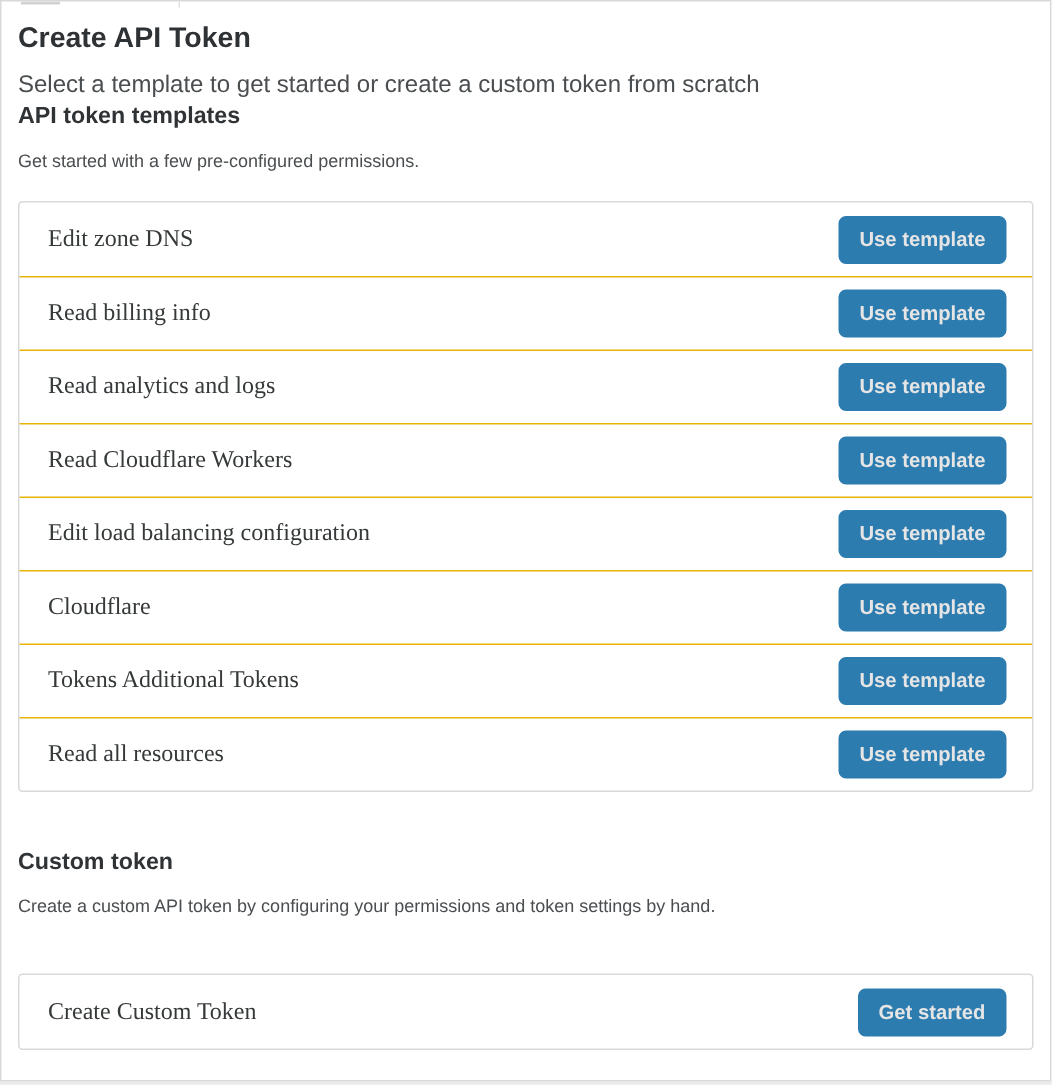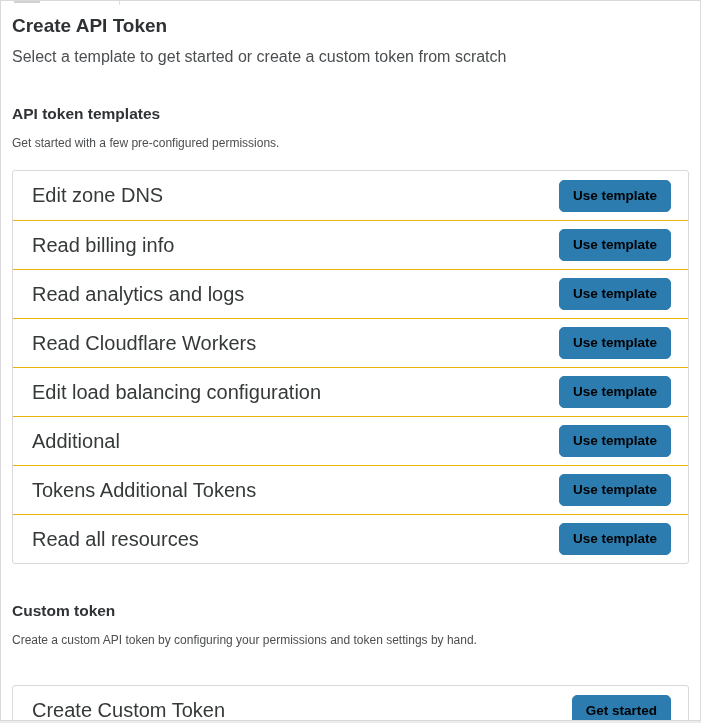--- a/index.html
+++ b/index.html
@@ -37,21 +37,20 @@
     font-weight: 700;
     color: #2f3235;
   }
   .page-subtitle {
     margin-top: 8px;
     font-size: 16px;
     line-height: 22px;
     color: #4b4e50;
   }
   .section-heading {
-    margin-top: 36px;
     font-size: 15.5px;
     line-height: 20px;
     font-weight: 700;
     color: #303336;
   }
   .section-desc {
     margin-top: 8px;
     font-size: 12px;
     line-height: 22px;
     color: #4b4e50;
@@ -66,27 +65,28 @@
     height: 49px;
     display: flex;
     align-items: center;
     justify-content: space-between;
     padding: 0 17px 0 19px;
   }
   .list-row + .list-row {
     border-top: 1px solid #eab308;
   }
   .row-label {
-    font-size: 20px;
+    font-size: 16px;
     color: #36393a;
+    font-family: Liberation Serif, serif;
   }
   .btn-blue {
     display: inline-block;
     background: #2c7cb0;
-    color: #000000;
+    color: #e5e5e5;
     border: 1px solid #2c7cb0;
     border-radius: 5px;
     font-family: "Liberation Sans", "DejaVu Sans", sans-serif;
     font-size: 13.5px;
     font-weight: 600;
     line-height: 15px;
     padding: 7px 13px 8px;
     cursor: pointer;
     white-space: nowrap;
   }
@@ -123,21 +123,21 @@
       </div>
       <div class="list-row">
         <span class="row-label">Read Cloudflare Workers</span>
         <button class="btn-blue">Use template</button>
       </div>
       <div class="list-row">
         <span class="row-label">Edit load balancing configuration</span>
         <button class="btn-blue">Use template</button>
       </div>
       <div class="list-row">
-        <span class="row-label">Additional</span>
+        <span class="row-label">Cloudflare</span>
         <button class="btn-blue">Use template</button>
       </div>
       <div class="list-row">
         <span class="row-label">Tokens Additional Tokens</span>
         <button class="btn-blue">Use template</button>
       </div>
       <div class="list-row">
         <span class="row-label">Read all resources</span>
         <button class="btn-blue">Use template</button>
       </div>

